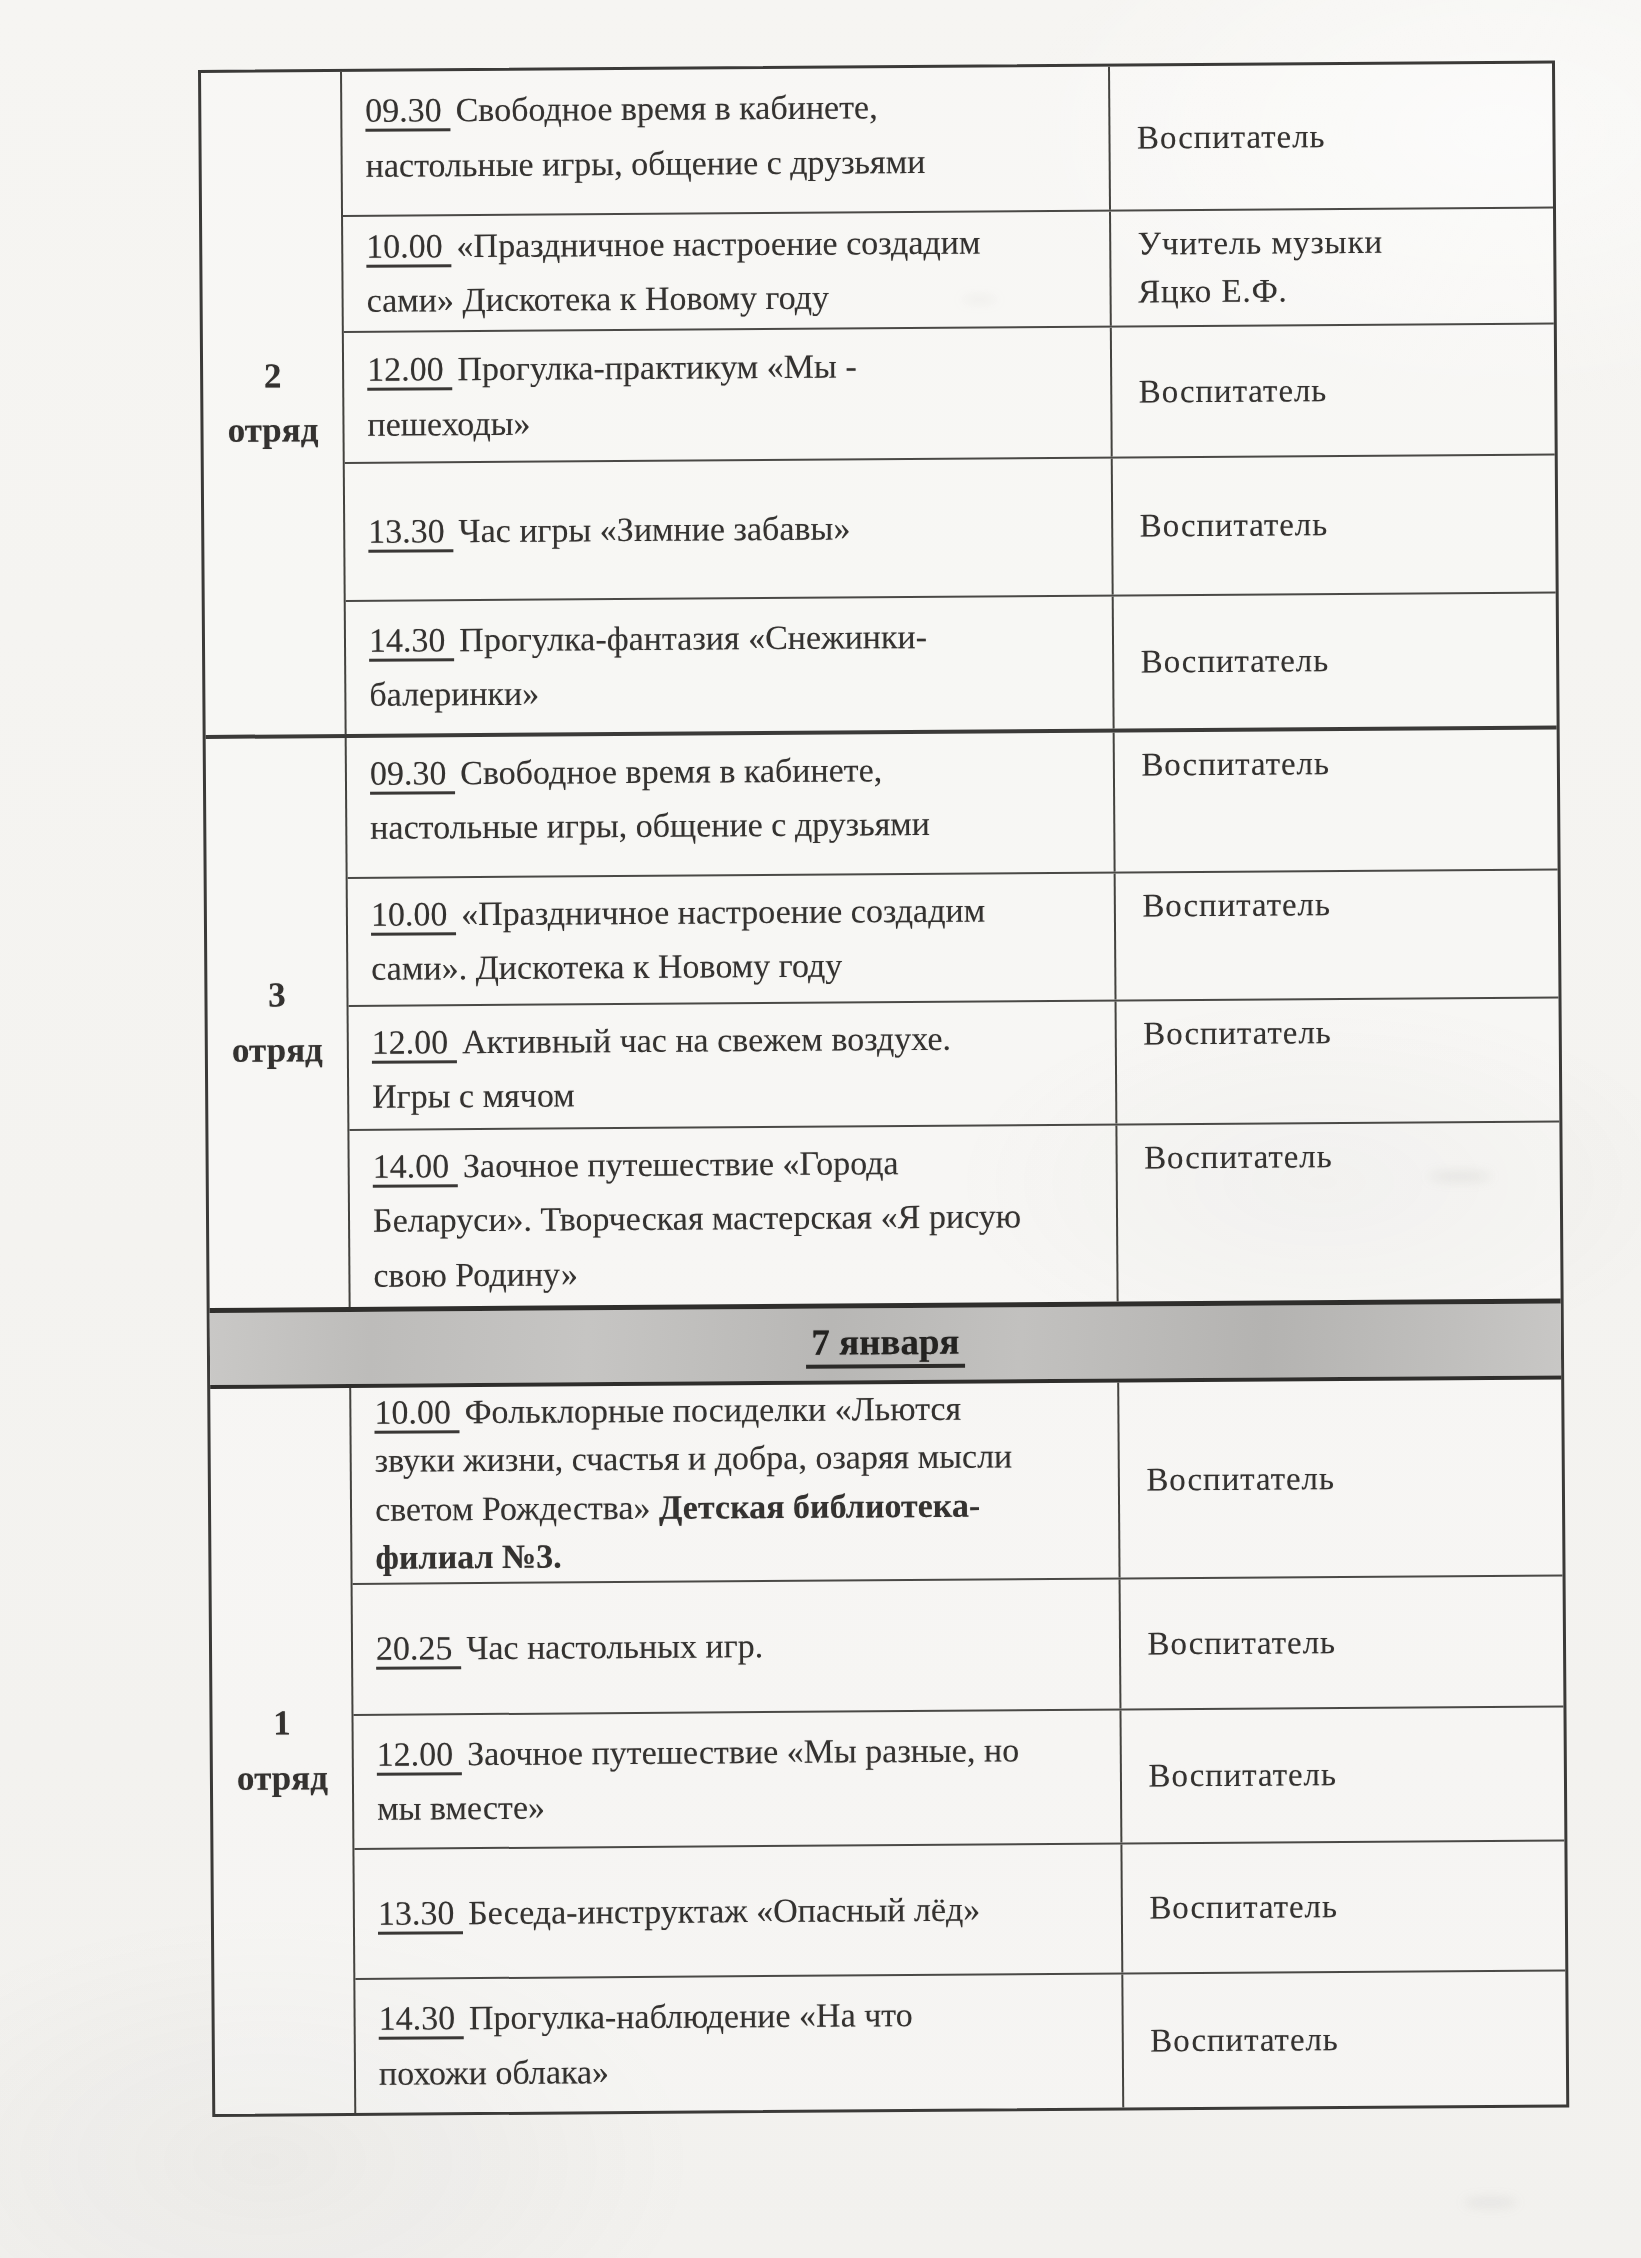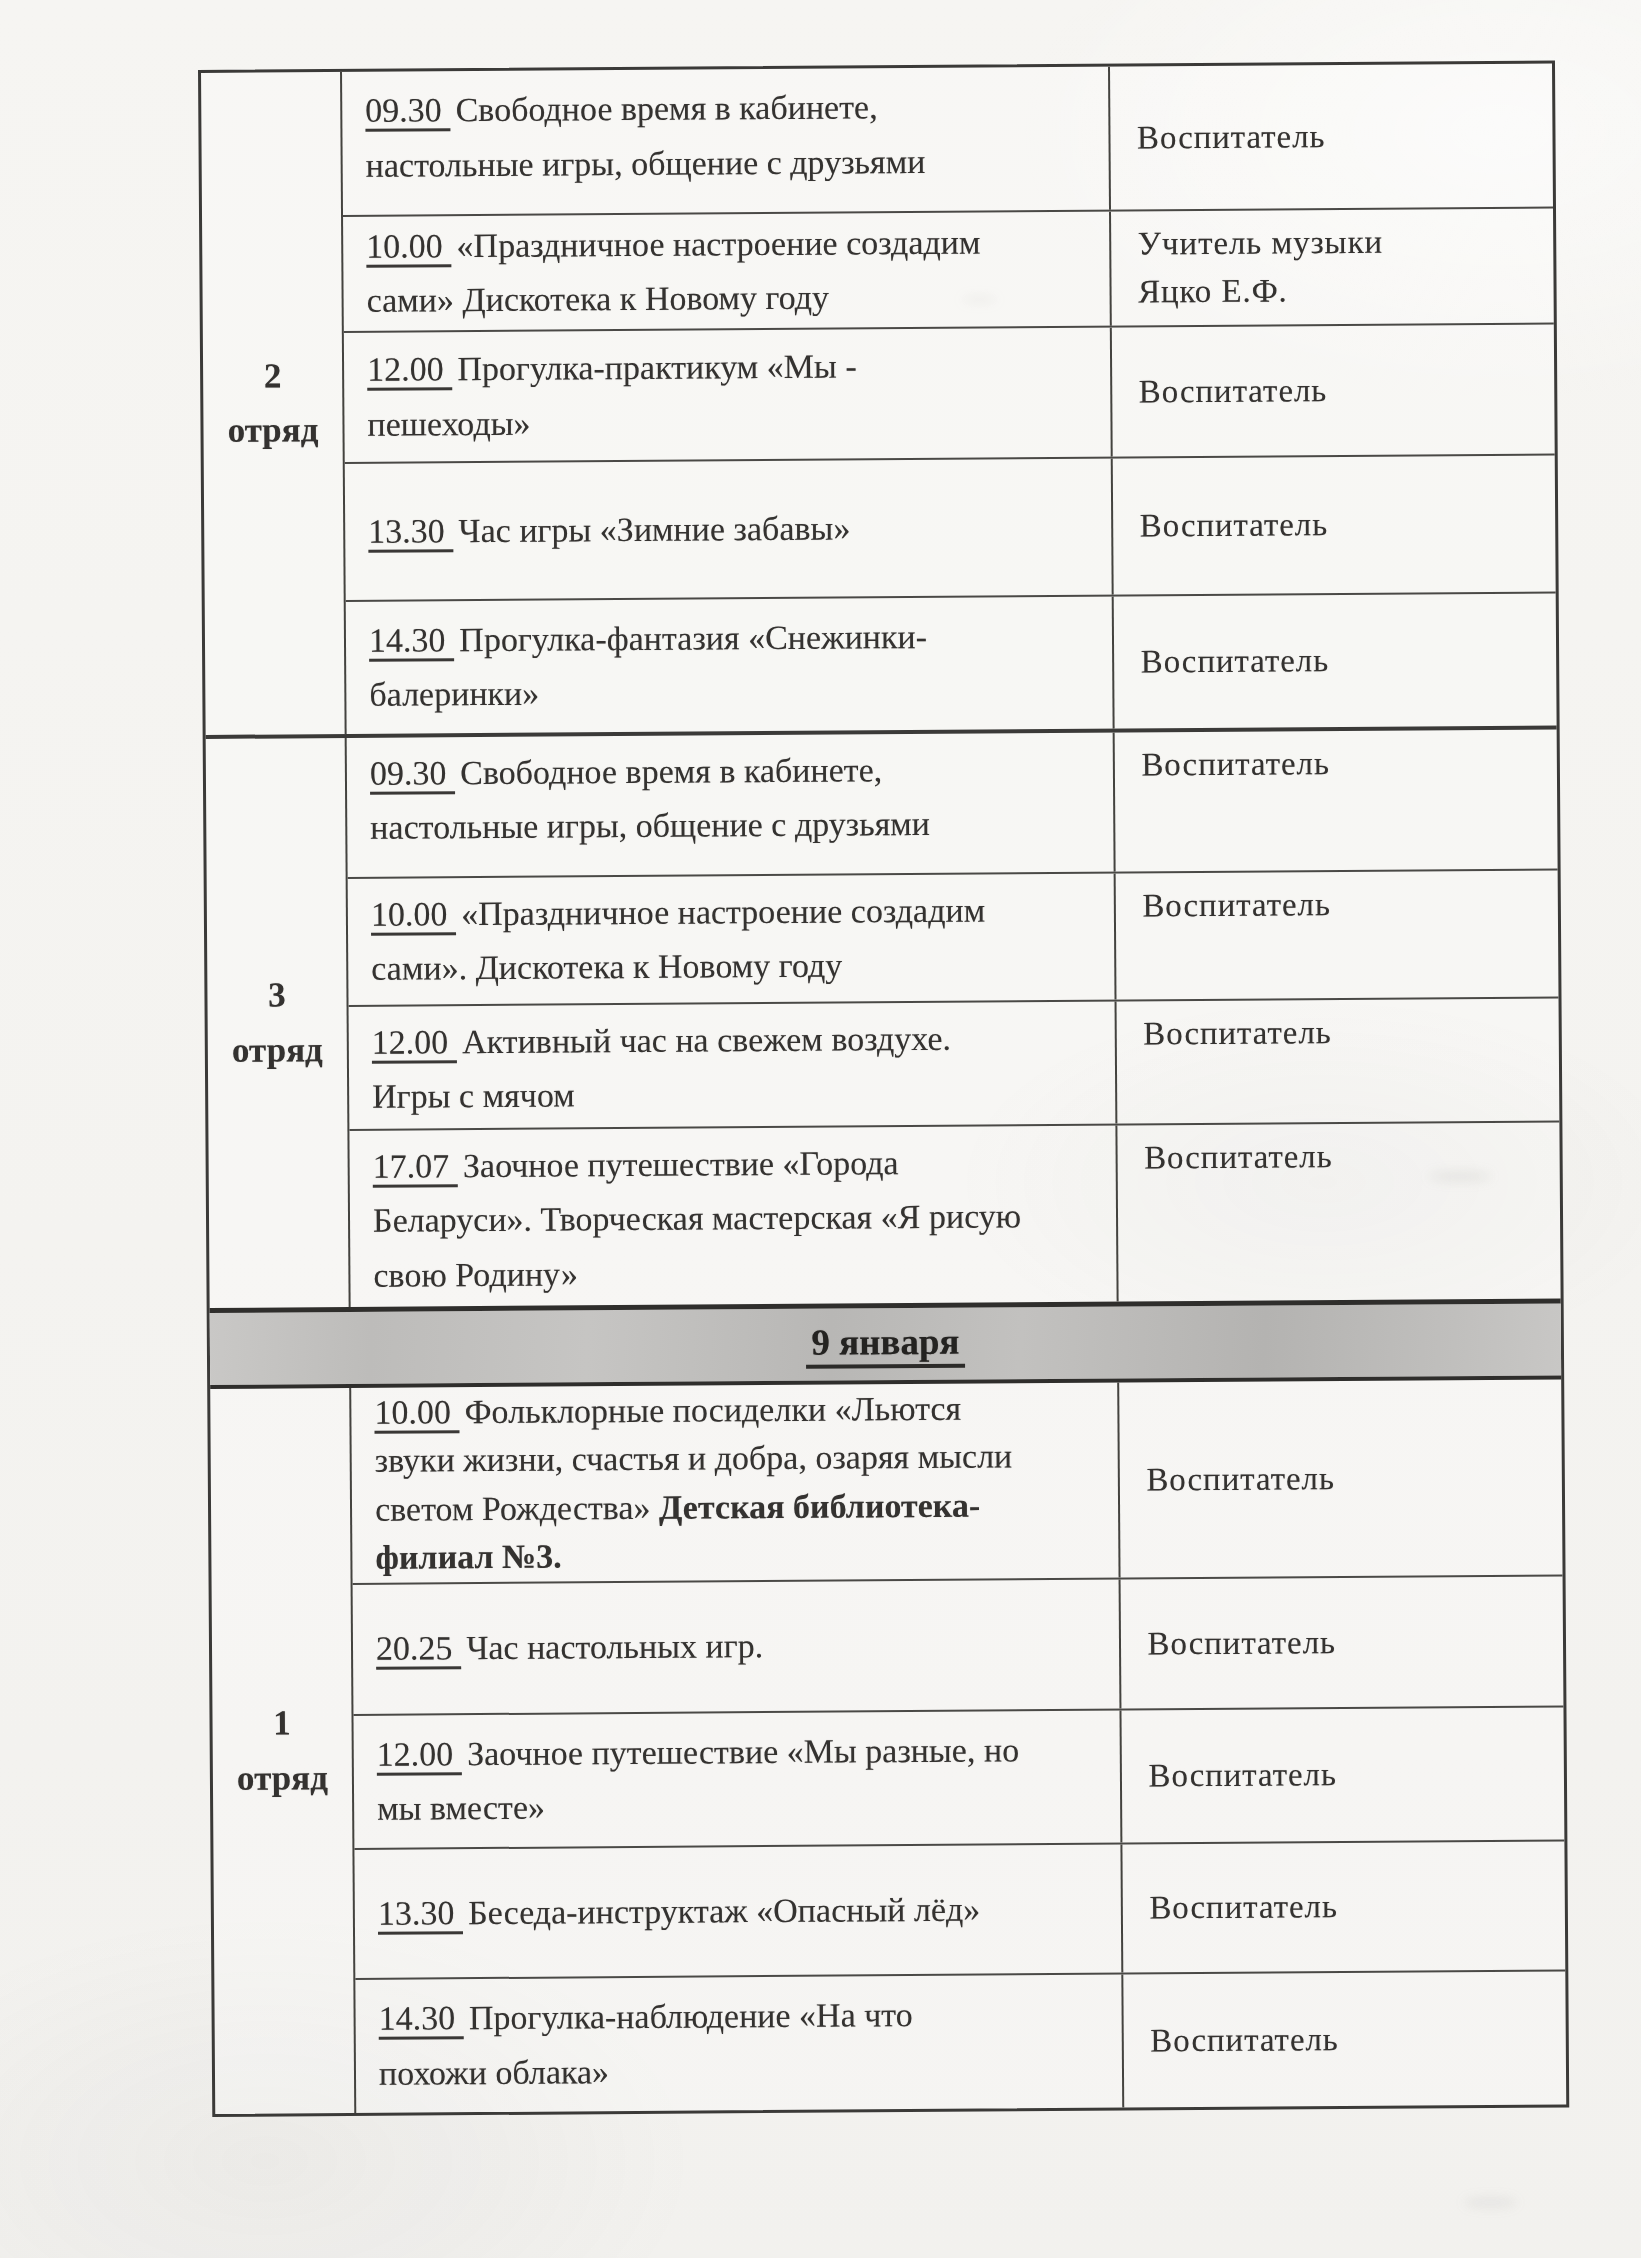--- a/index.html
+++ b/index.html
@@ -180,30 +180,30 @@
   <div class="row">
     <div class="activity-cell">
       <div><span class="time">12.00</span><span class="activity-text">Активный час на свежем воздухе.
 Игры с мячом</span><span class="activity-text-bold"></span></div>
     </div>
     <div class="resp-cell"><span>Воспитатель</span></div>
   </div>
 
   <div class="row">
     <div class="activity-cell">
-      <div><span class="time">17.07</span><span class="activity-text">Заочное путешествие «Города
+      <div><span class="time">14.00</span><span class="activity-text">Заочное путешествие «Города
 Беларуси». Творческая мастерская «Я рисую
 свою Родину»</span><span class="activity-text-bold"></span></div>
     </div>
     <div class="resp-cell"><span>Воспитатель</span></div>
   </div>
 </div>
 </section>
     <div class="banner">
-      <span class="banner-label">9 января</span>
+      <span class="banner-label">7 января</span>
     </div>
     <section class="section" data-section="2">
   <div class="squad-cell">
     <span>1</span>
     <span>отряд</span>
   </div>
   <div class="rows-col">
   <div class="row">
     <div class="activity-cell">
       <div><span class="time">10.00</span><span class="activity-text">Фольклорные посиделки «Льются

